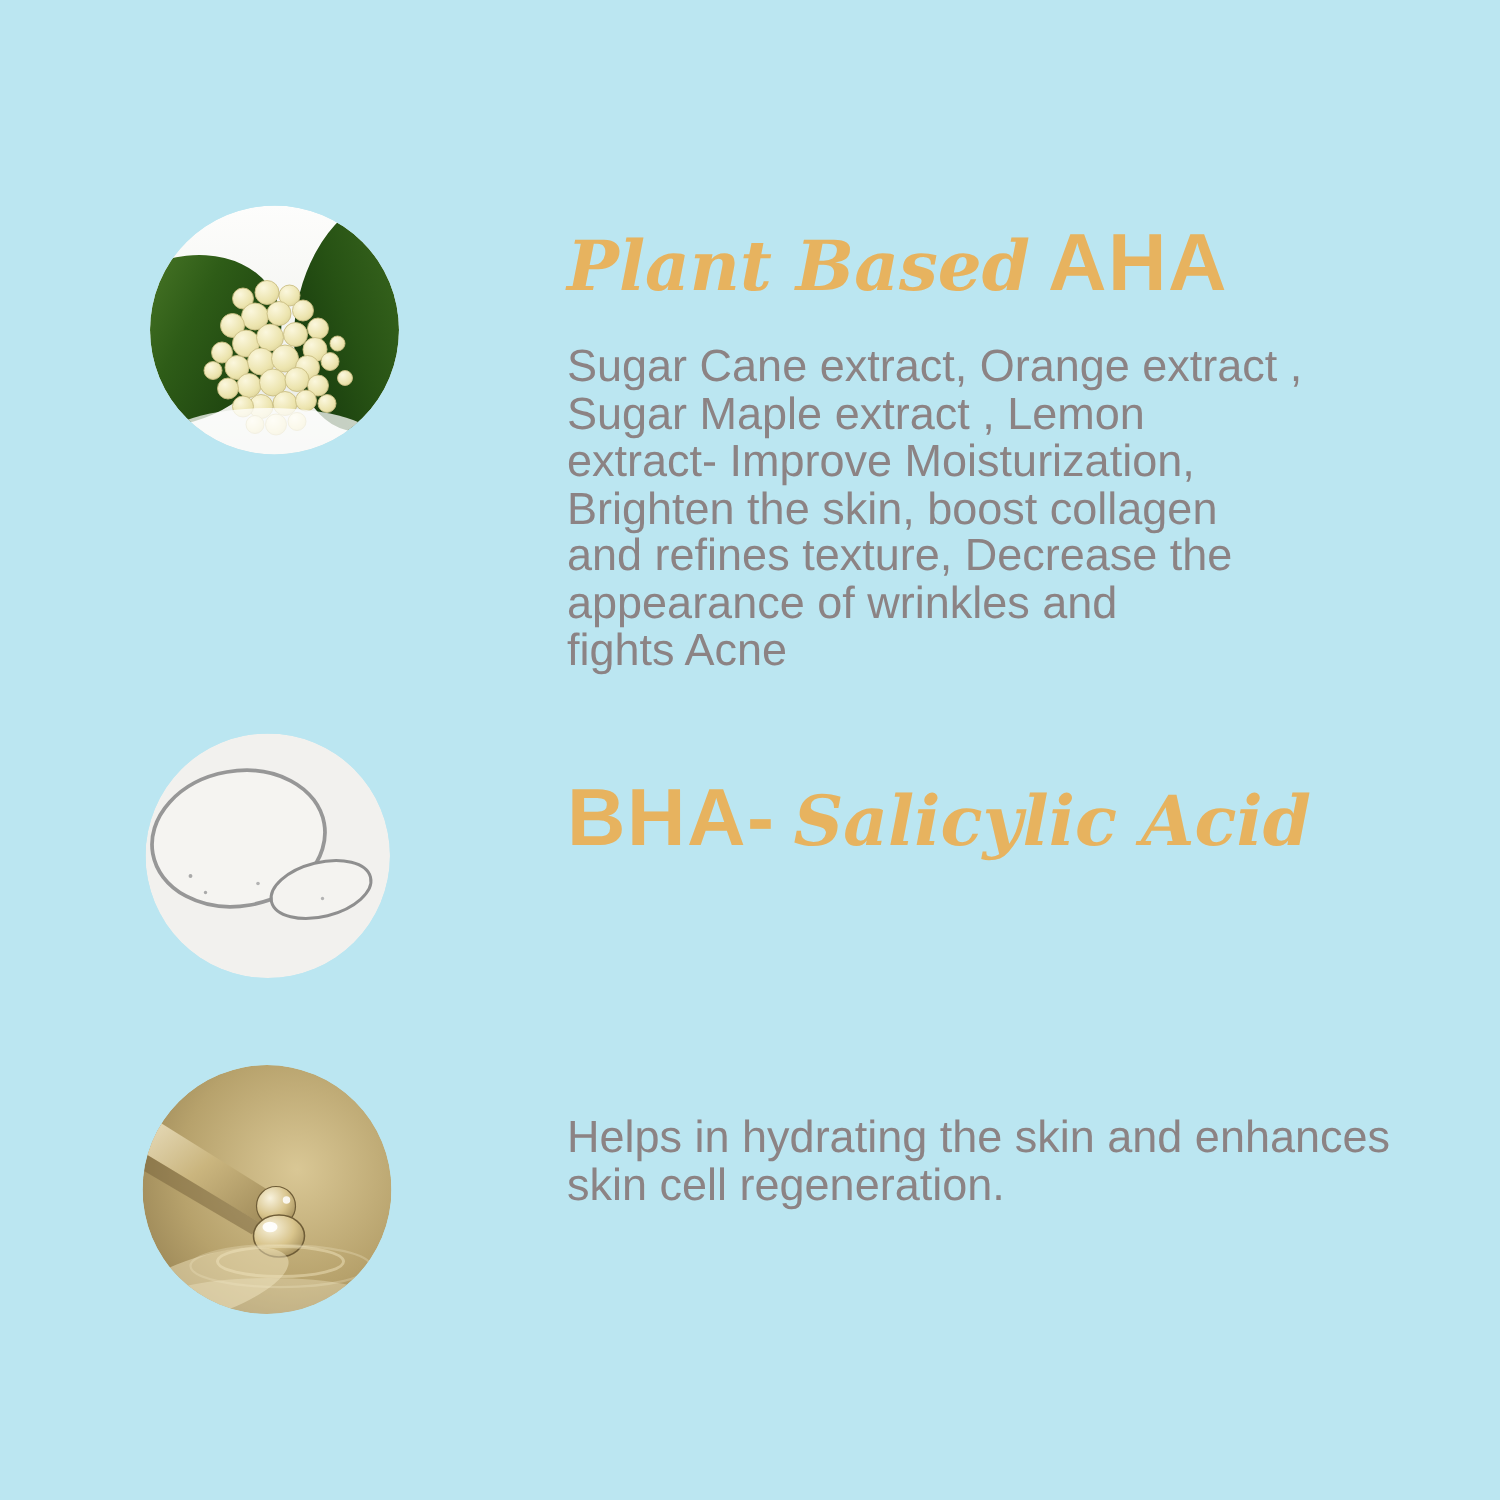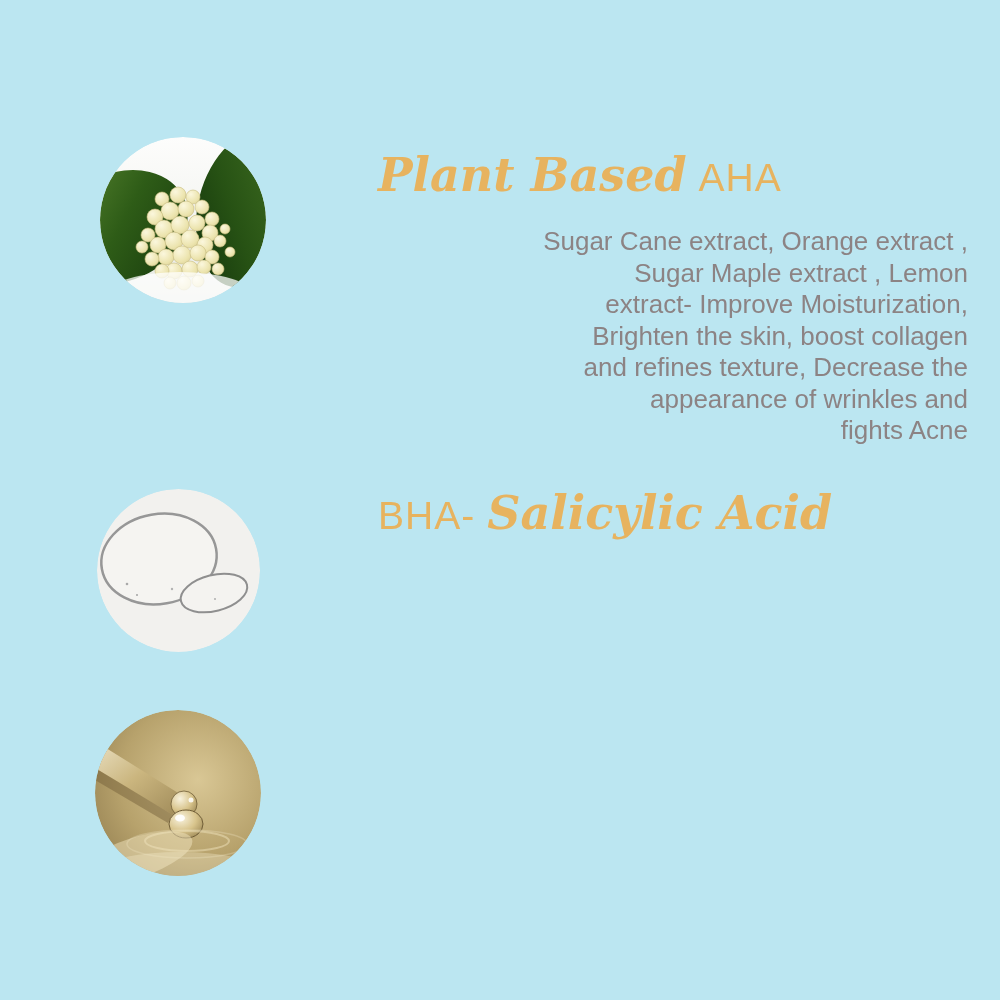--- a/index.html
+++ b/index.html
@@ -18,49 +18,48 @@
   }
   .photo-aha{left:100px;top:137px;width:166px;height:166px;}
   .photo-bha{left:97px;top:489px;width:163px;height:163px;}
   .photo-pha{left:95px;top:710px;width:166px;height:166px;}
   .textblock{
     position:absolute;
     left:378px;
     width:590px;
   }
   .tb-aha{top:146px;}
-  .tb-bha{top:484px;}
+  .tb-bha{top:516px;}
   .tb-pha{top:736px;}
   .heading{
     margin:0;
     line-height:58px;
     color:#E7B35F;
     white-space:nowrap;
   }
   .script{
     font-family:"DejaVu Serif", serif;
     font-style:italic;
     font-weight:700;
     font-size:46px;
   }
   .acronym{
     font-family:"Liberation Sans", sans-serif;
-    font-weight:400;
-    font-size:39px;
+    font-weight:700;
+    font-size:54px;
     letter-spacing:1px;
     margin-top:20px;
   }
   .gap-right{margin-right:12px;text-align:center;}
   .body{
     margin:0;
     white-space:pre-line;
-    font-size:26px;
+    font-size:30px;
     line-height:31.5px;
     color:#8C8384;
-    text-align:right;
   }
   .body-aha{margin-top:14px;}
   .body-bha{margin-top:7px;}
   .body-pha{margin-top:7px;}
 </style>
 </head>
 <body>
 
 <div class="canvas">
 
@@ -195,15 +194,17 @@
         <circle cx="96" cy="90" r="2.5" fill="#ffffff" opacity="0.85"></circle>
         <ellipse cx="92" cy="131" rx="42" ry="10" fill="none" stroke="#E9DDB4" stroke-width="2" opacity="0.55"></ellipse>
         <ellipse cx="92" cy="134" rx="60" ry="14" fill="none" stroke="#F0E6C4" stroke-width="1.5" opacity="0.3"></ellipse>
         <ellipse cx="40" cy="148" rx="60" ry="20" transform="rotate(-18 40 148)" fill="#EFE4BE" opacity="0.5"></ellipse>
         <ellipse cx="85" cy="158" rx="75" ry="16" fill="#F3EACB" opacity="0.35"></ellipse>
       </g>
     </svg>
   </div>
 
   <div class="textblock tb-pha">
+    <p class="body body-pha">Helps in hydrating the skin and enhances
+skin cell regeneration.</p>
   </div>
 
 </div>
 
 </body></html>

